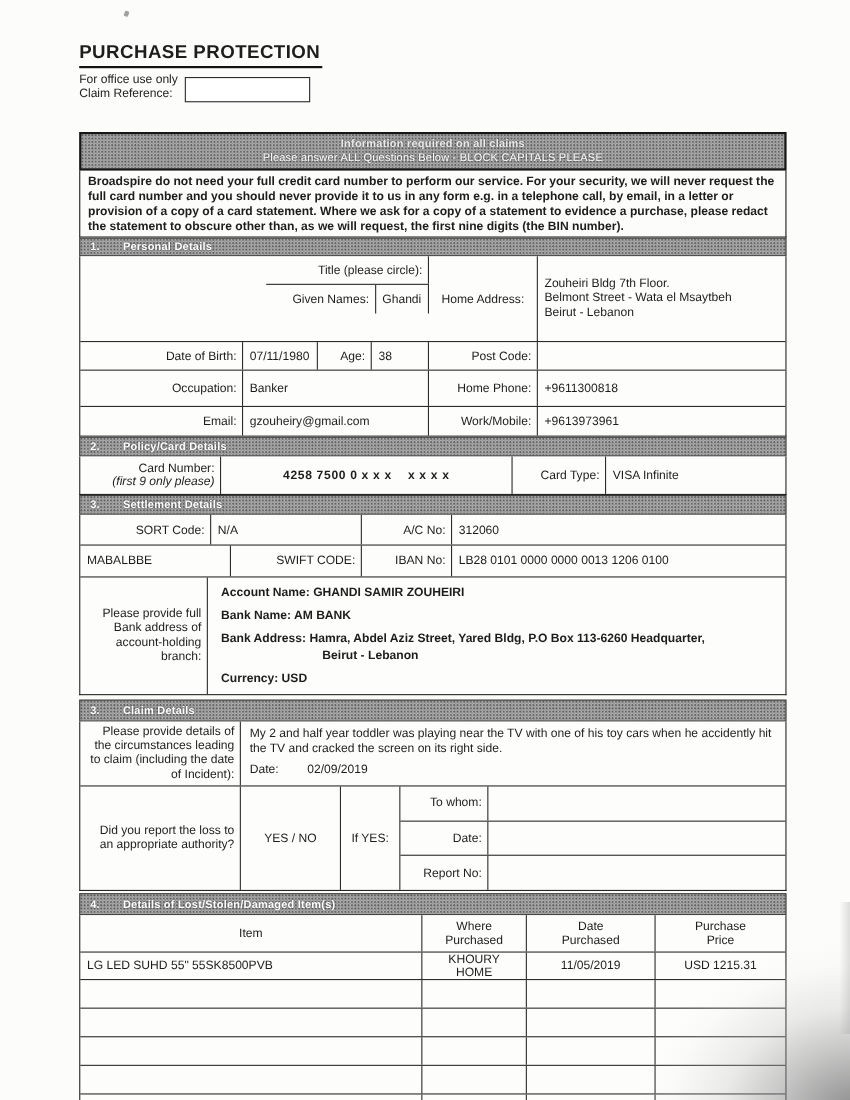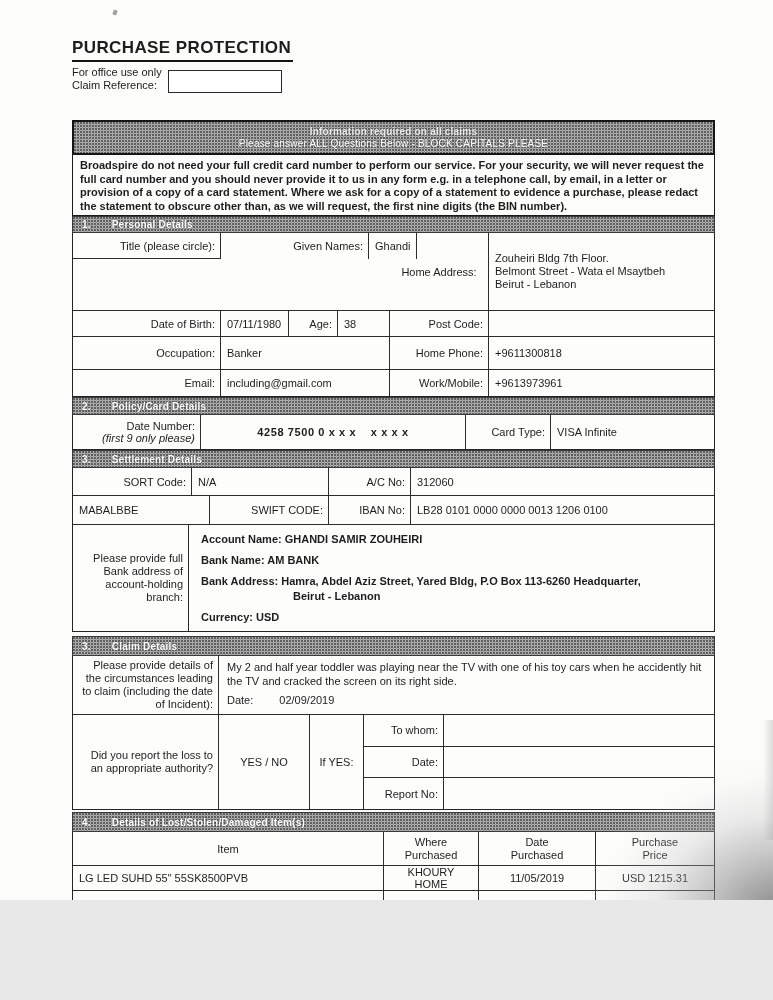--- a/index.html
+++ b/index.html
@@ -1,17 +1,17 @@
 <!DOCTYPE html>
 <html><head>
 <meta charset="utf-8">
 <style>
   html,body { margin:0; padding:0; background:#e8e8e8; }
   .page {
-    position:relative; width:773px; height:900px; margin:0 auto;
+    position:relative; width:773px; height:1000px; margin:0 auto;
     background:#fcfcfb; overflow:hidden;
     font-family:"Liberation Sans", sans-serif; color:#1d1d1d;
   }
   .speck { position:absolute; left:113px; top:10px; width:4px; height:5px;
     background:#8a8a8a; border-radius:1px; transform:rotate(20deg); opacity:.8; }
   .page-title {
     position:absolute; left:72px; top:38px; font-size:17px; font-weight:bold;
     letter-spacing:.4px; border-bottom:2.5px solid #141414; padding:0 2px 2px 0;
   }
   .office { position:absolute; left:72px; top:66px; display:flex; font-size:11px; line-height:13px; }
@@ -62,21 +62,21 @@
   .w49{width:49px;} .w52{width:52px;} .w128{width:128px;} .w265{width:265px;}
   .w85{width:85px;} .w119{width:119px;} .w137{width:137px;} .w82{width:82px;}
   .w116{width:116px;} .w146{width:146px;} .w91{width:91px;} .w54{width:54px;}
   .w80{width:80px;} .w311{width:311px;} .w95{width:95px;} .w117{width:117px;}
 
   .h26{height:26px;} .h33{height:33px;} .h34{height:34px;} .h28{height:28px;}
   .h29{height:29px;} .h78{height:78px;} .h106{height:106px;} .h59{height:59px;}
   .h94{height:94px;} .h25{height:25px;}
 
   .pgroup { padding:0; }
-  .pleft { display:flex; flex-direction:row; width:317px; box-sizing:border-box; }
+  .pleft { display:flex; flex-direction:column; width:317px; box-sizing:border-box;align-items:flex-end; }
   .pleft .prow { display:flex; height:26px; border-bottom:1px solid #2c2c2c; box-sizing:border-box; }
   .pleft .prow.last { border-bottom:none; }
   .pleft .prow .cell:last-child { flex:1; }
 
   .title-cell { position:relative; }
   .ink-circle { position:absolute; left:3px; top:1px; width:36px; height:23px;
     border:2px solid #4a57b5; border-radius:50%; transform:rotate(-10deg);
     pointer-events:none; opacity:.85; }
 
   .cardnum { font-weight:bold; white-space:pre; letter-spacing:.6px; }
@@ -164,34 +164,34 @@
         <div class="cell endc val"></div>
       </div>
       <div class="row h33">
         <div class="cell lab w148">Occupation:</div>
         <div class="cell val w169">Banker</div>
         <div class="cell lab w99">Home Phone:</div>
         <div class="cell endc val">+9611300818</div>
       </div>
       <div class="row h26 last">
         <div class="cell lab w148">Email:</div>
-        <div class="cell val w169">including@gmail.com</div>
+        <div class="cell val w169">gzouheiry@gmail.com</div>
         <div class="cell lab w99">Work/Mobile:</div>
         <div class="cell endc val">+9613973961</div>
       </div>
     </div>
 
     <div class="secbar h18 halftone">
       <span class="num">2.</span>
       <span class="txt">Policy/Card Details</span>
     </div>
     <div class="tbl">
       <div class="row h34 last">
         <div class="cell lab w128 colflex">
-          <div class="cardlab-main">Date Number:</div>
+          <div class="cardlab-main">Card Number:</div>
           <div class="cardlab-note">(first 9 only please)</div>
         </div>
         <div class="cell ctr w265 cardnum">4258 7500 0 x x x    x x x x</div>
         <div class="cell lab w85">Card Type:</div>
         <div class="cell endc val">VISA Infinite</div>
       </div>
     </div>
 
     <div class="secbar h18 halftone">
       <span class="num">3.</span>

